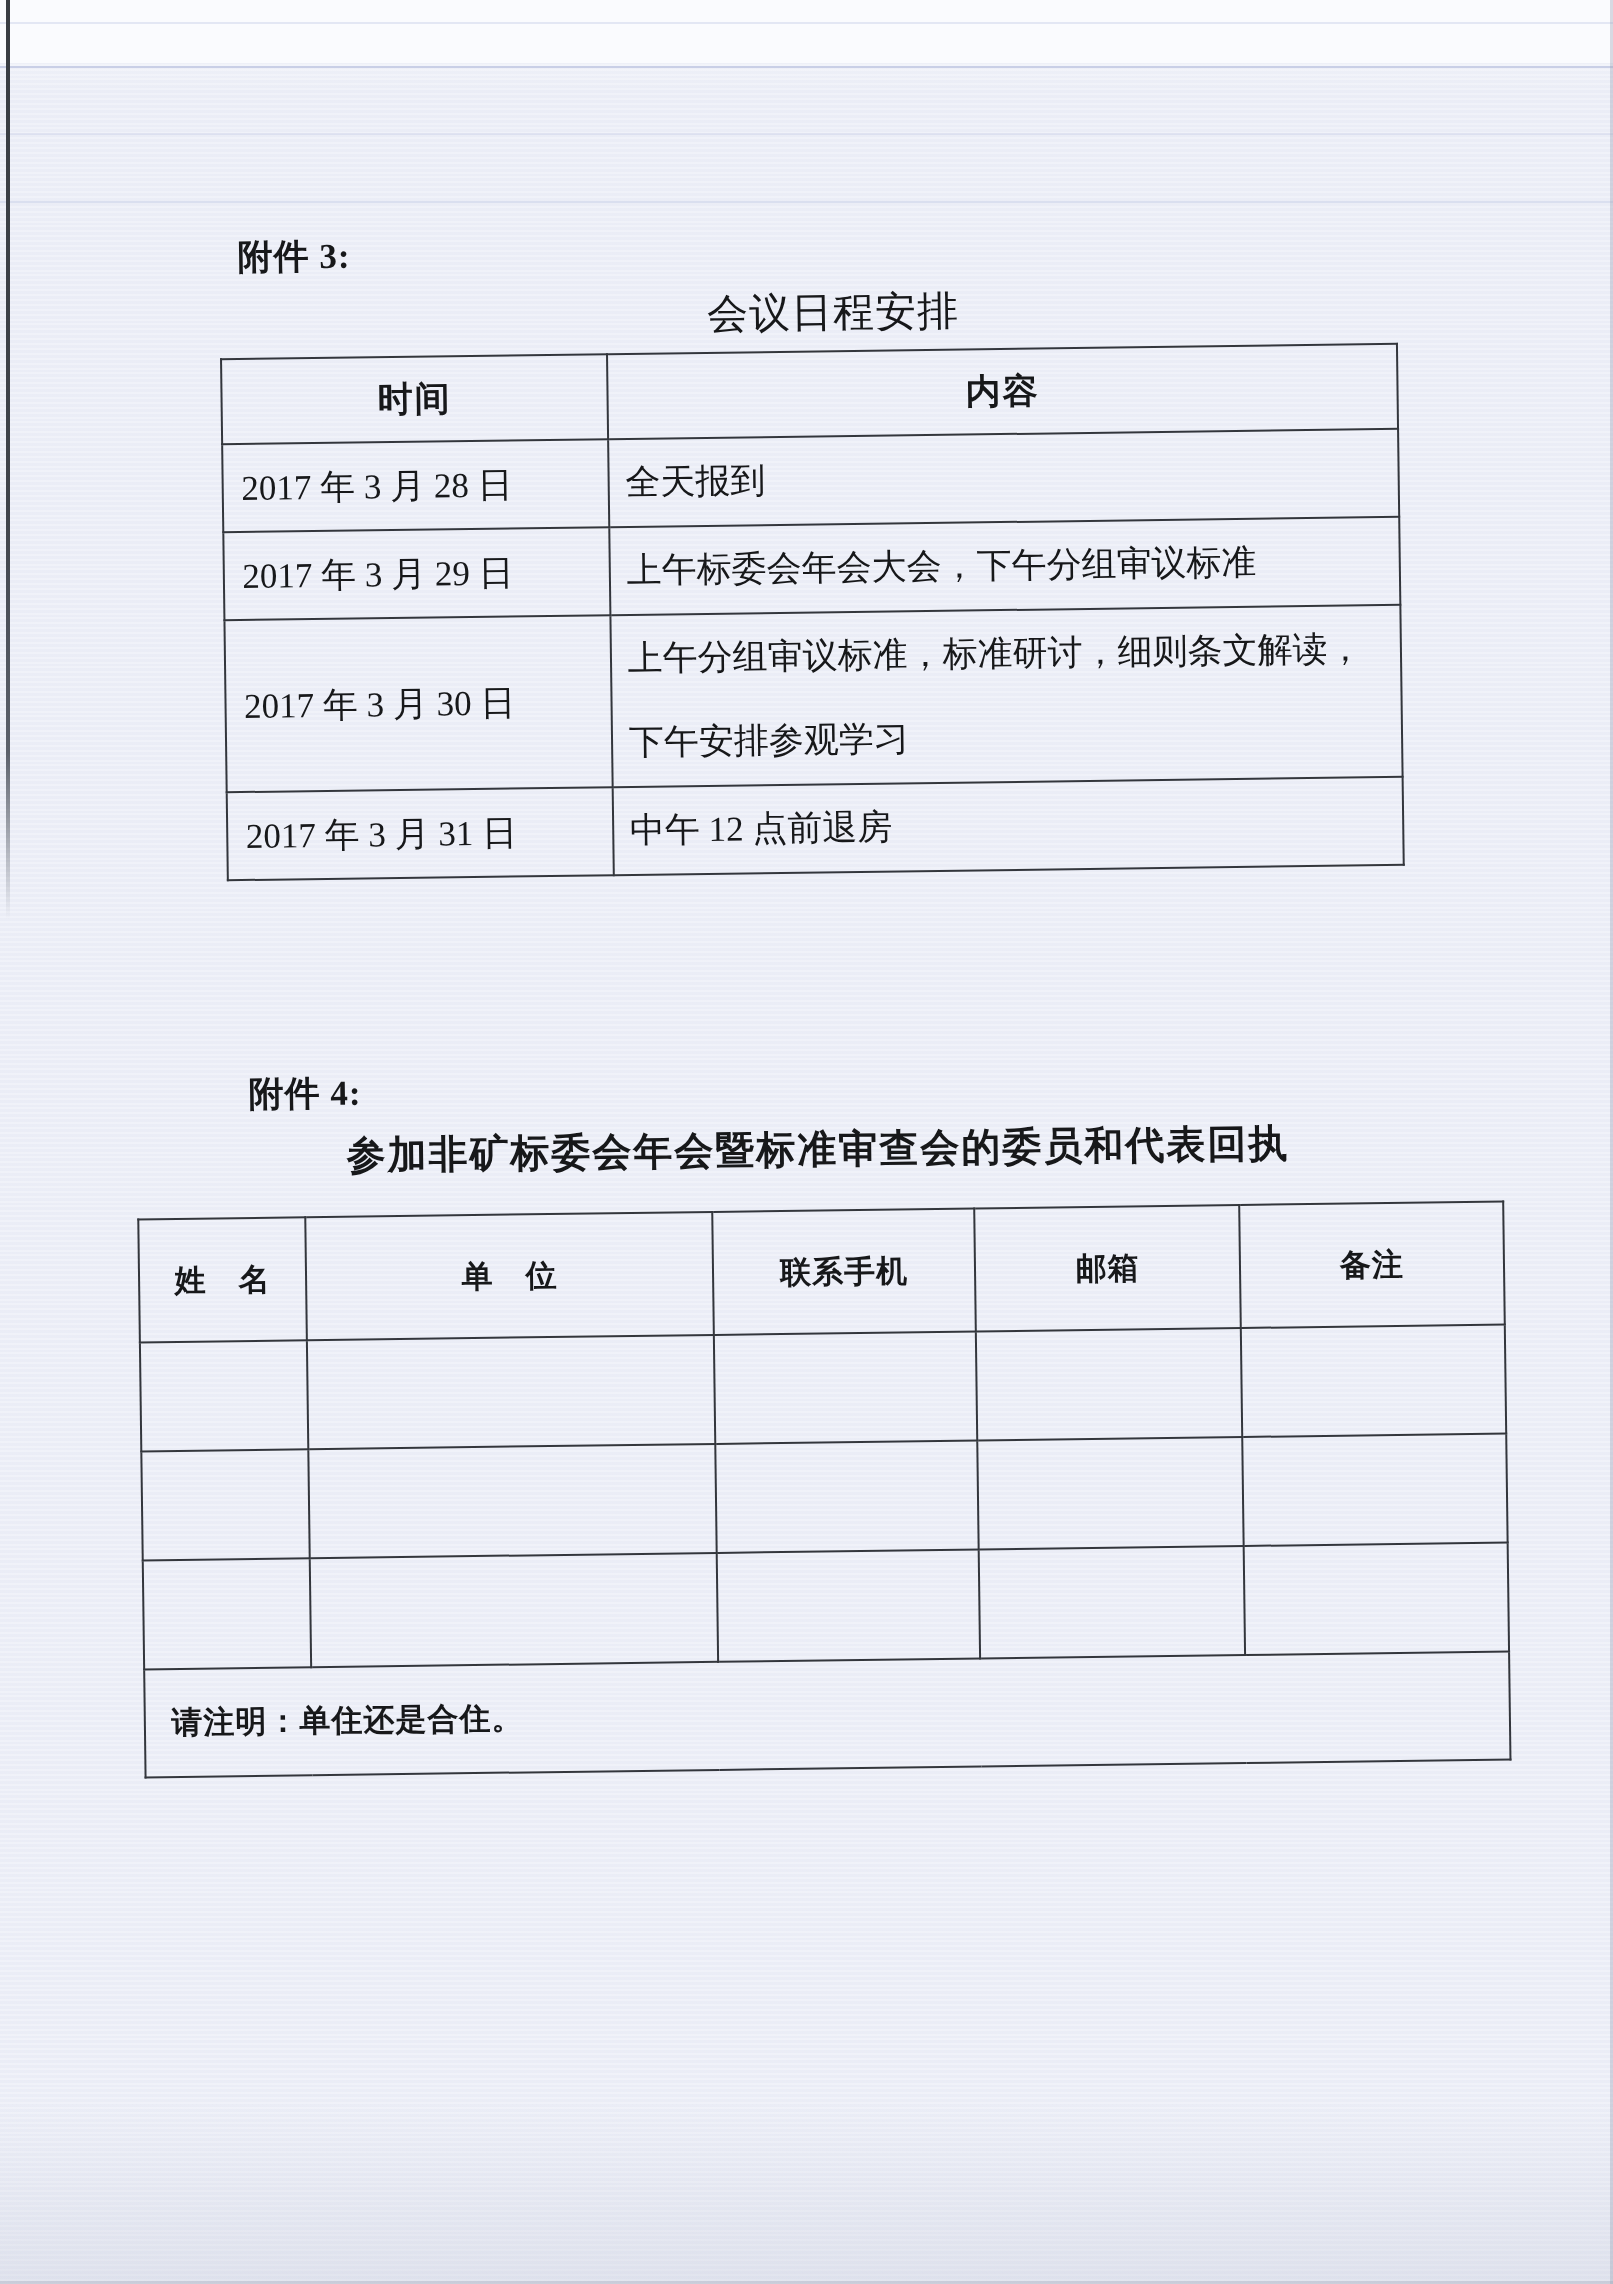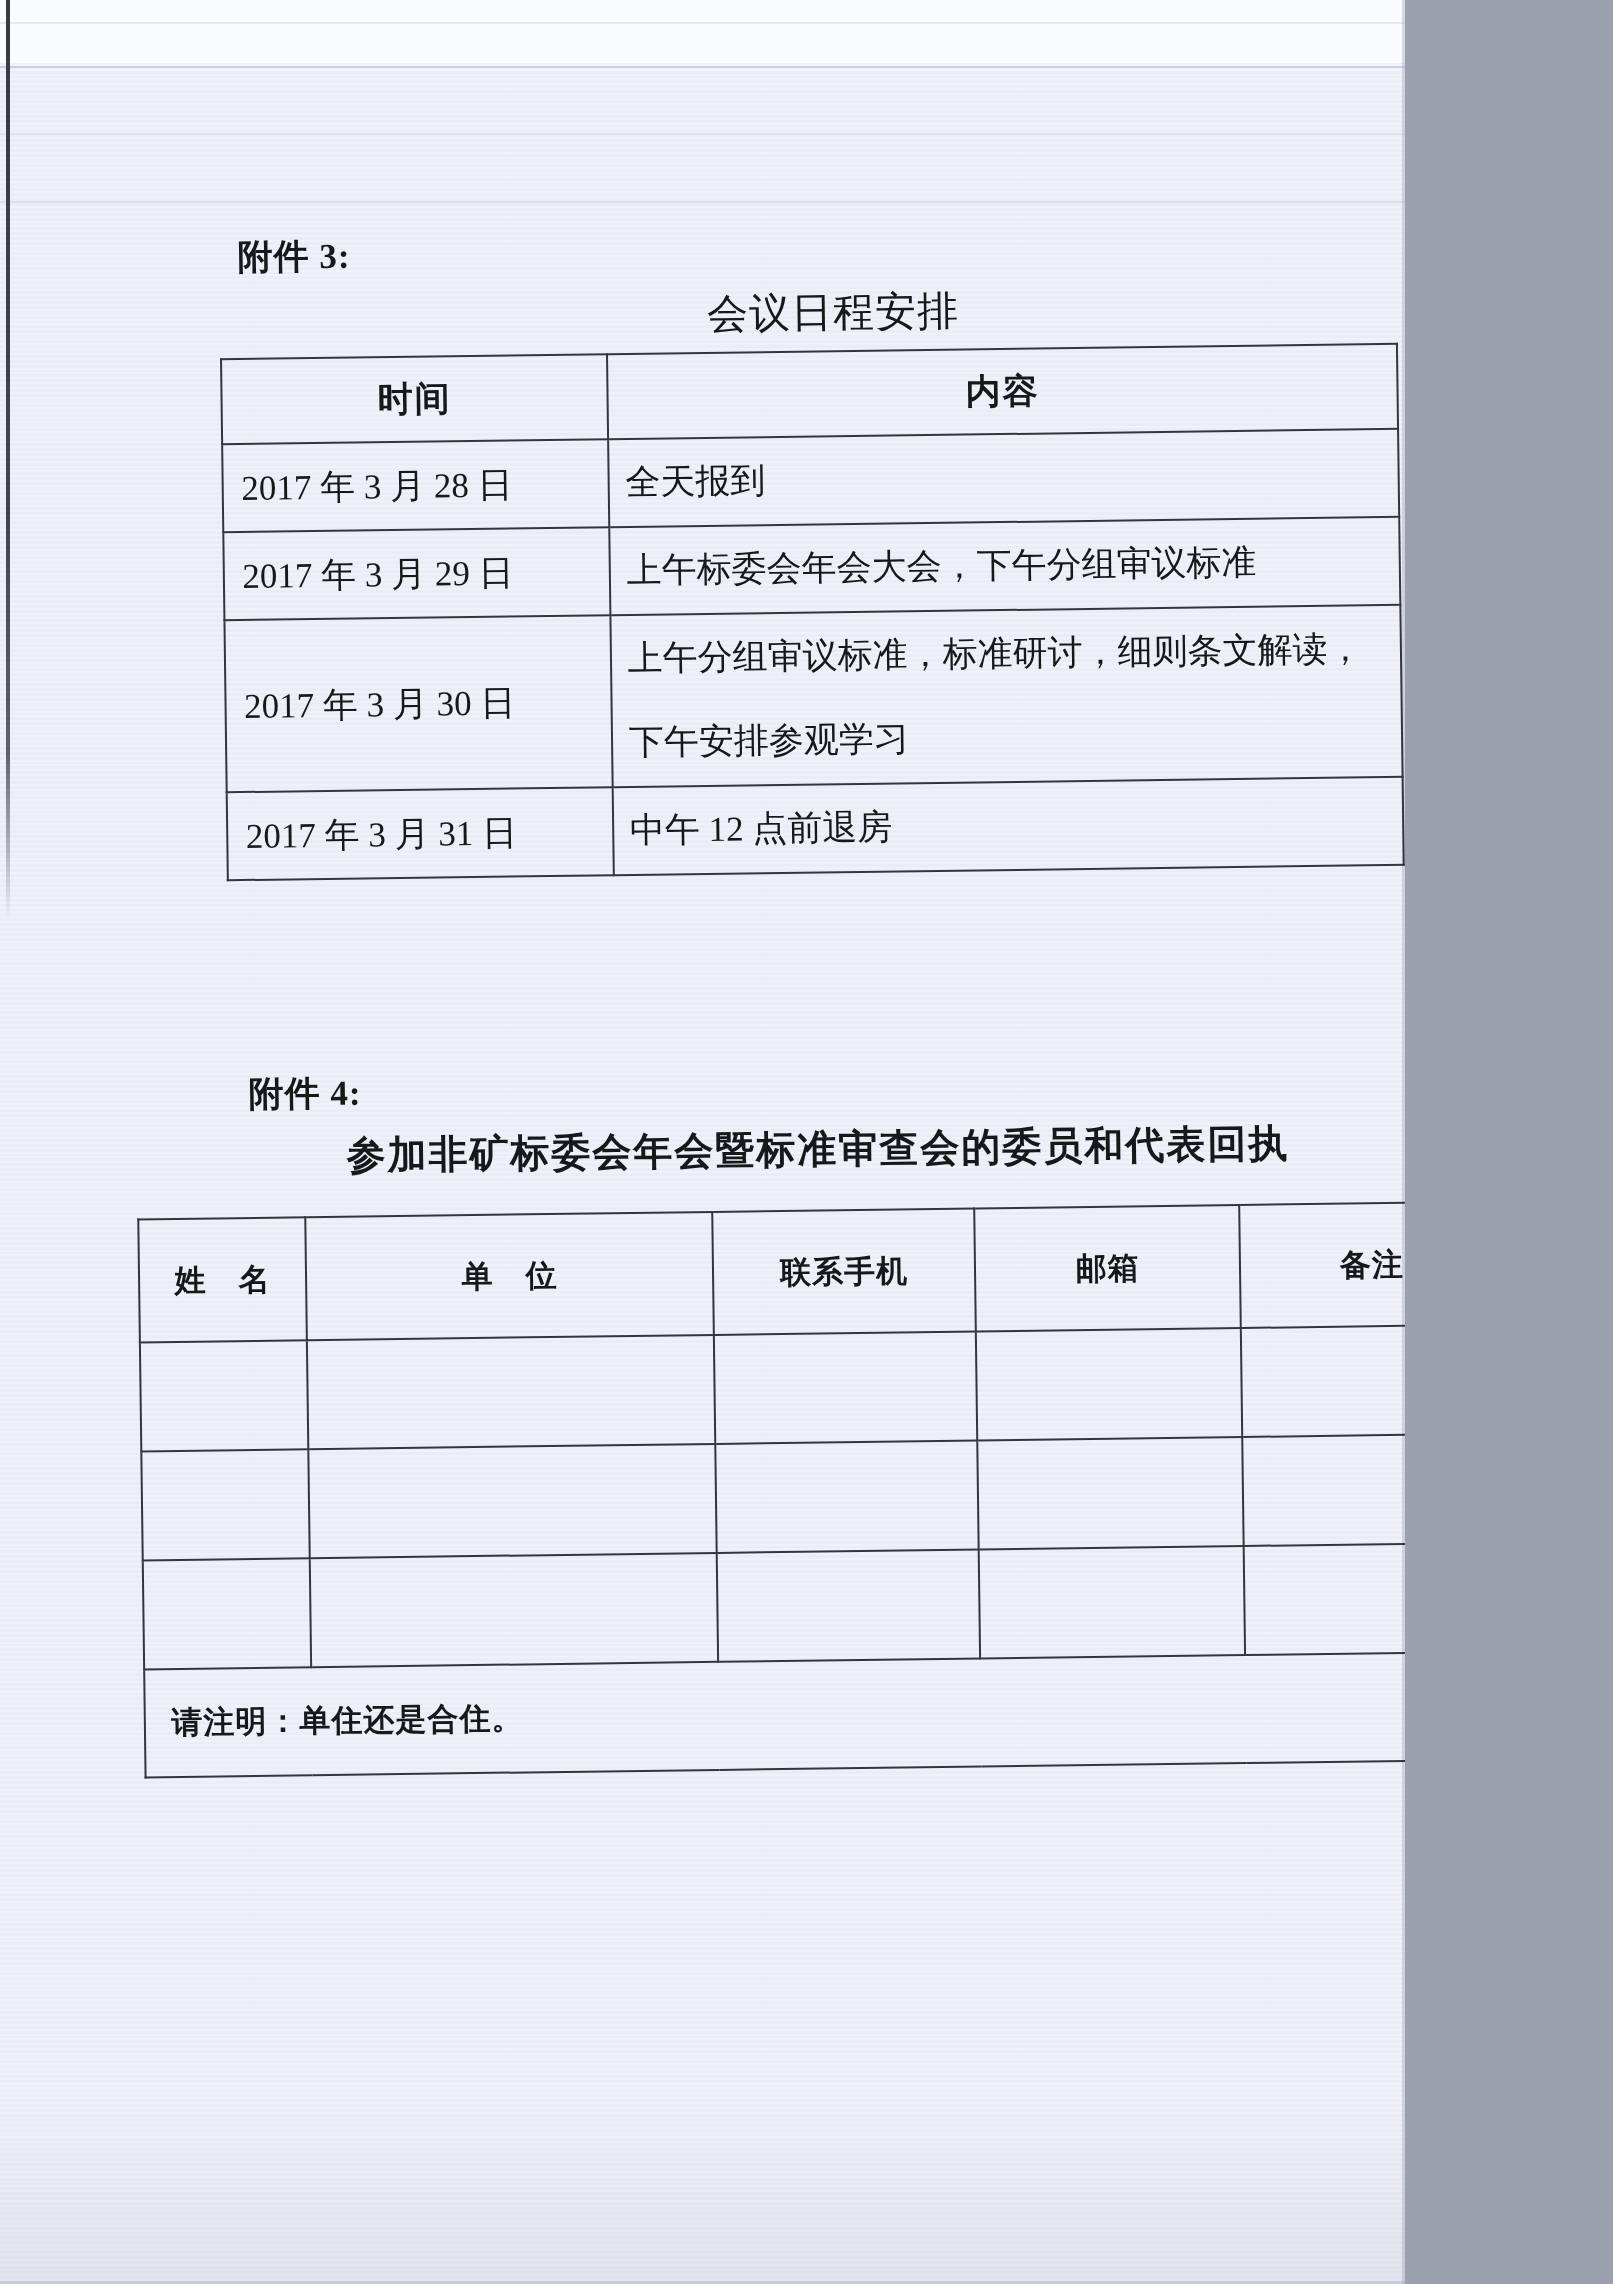--- a/index.html
+++ b/index.html
@@ -1,18 +1,18 @@
 <!DOCTYPE html>
 <html><head>
 <meta charset="utf-8">
 <style>
   html,body{margin:0;padding:0;background:#9aa0ad;}
   .page{
     position:relative;
-    width:1405px;height:2285px;
+    width:1613px;height:2285px;
     background:#eef0f8;
     overflow:hidden;
     font-family:"Liberation Serif","DejaVu Serif",serif;
     color:#17181a;
   }
   
   .page::before{
     content:"";position:absolute;inset:0;pointer-events:none;
     background:
       linear-gradient(180deg, rgba(255,255,255,.55) 0%, rgba(255,255,255,0) 4%),

